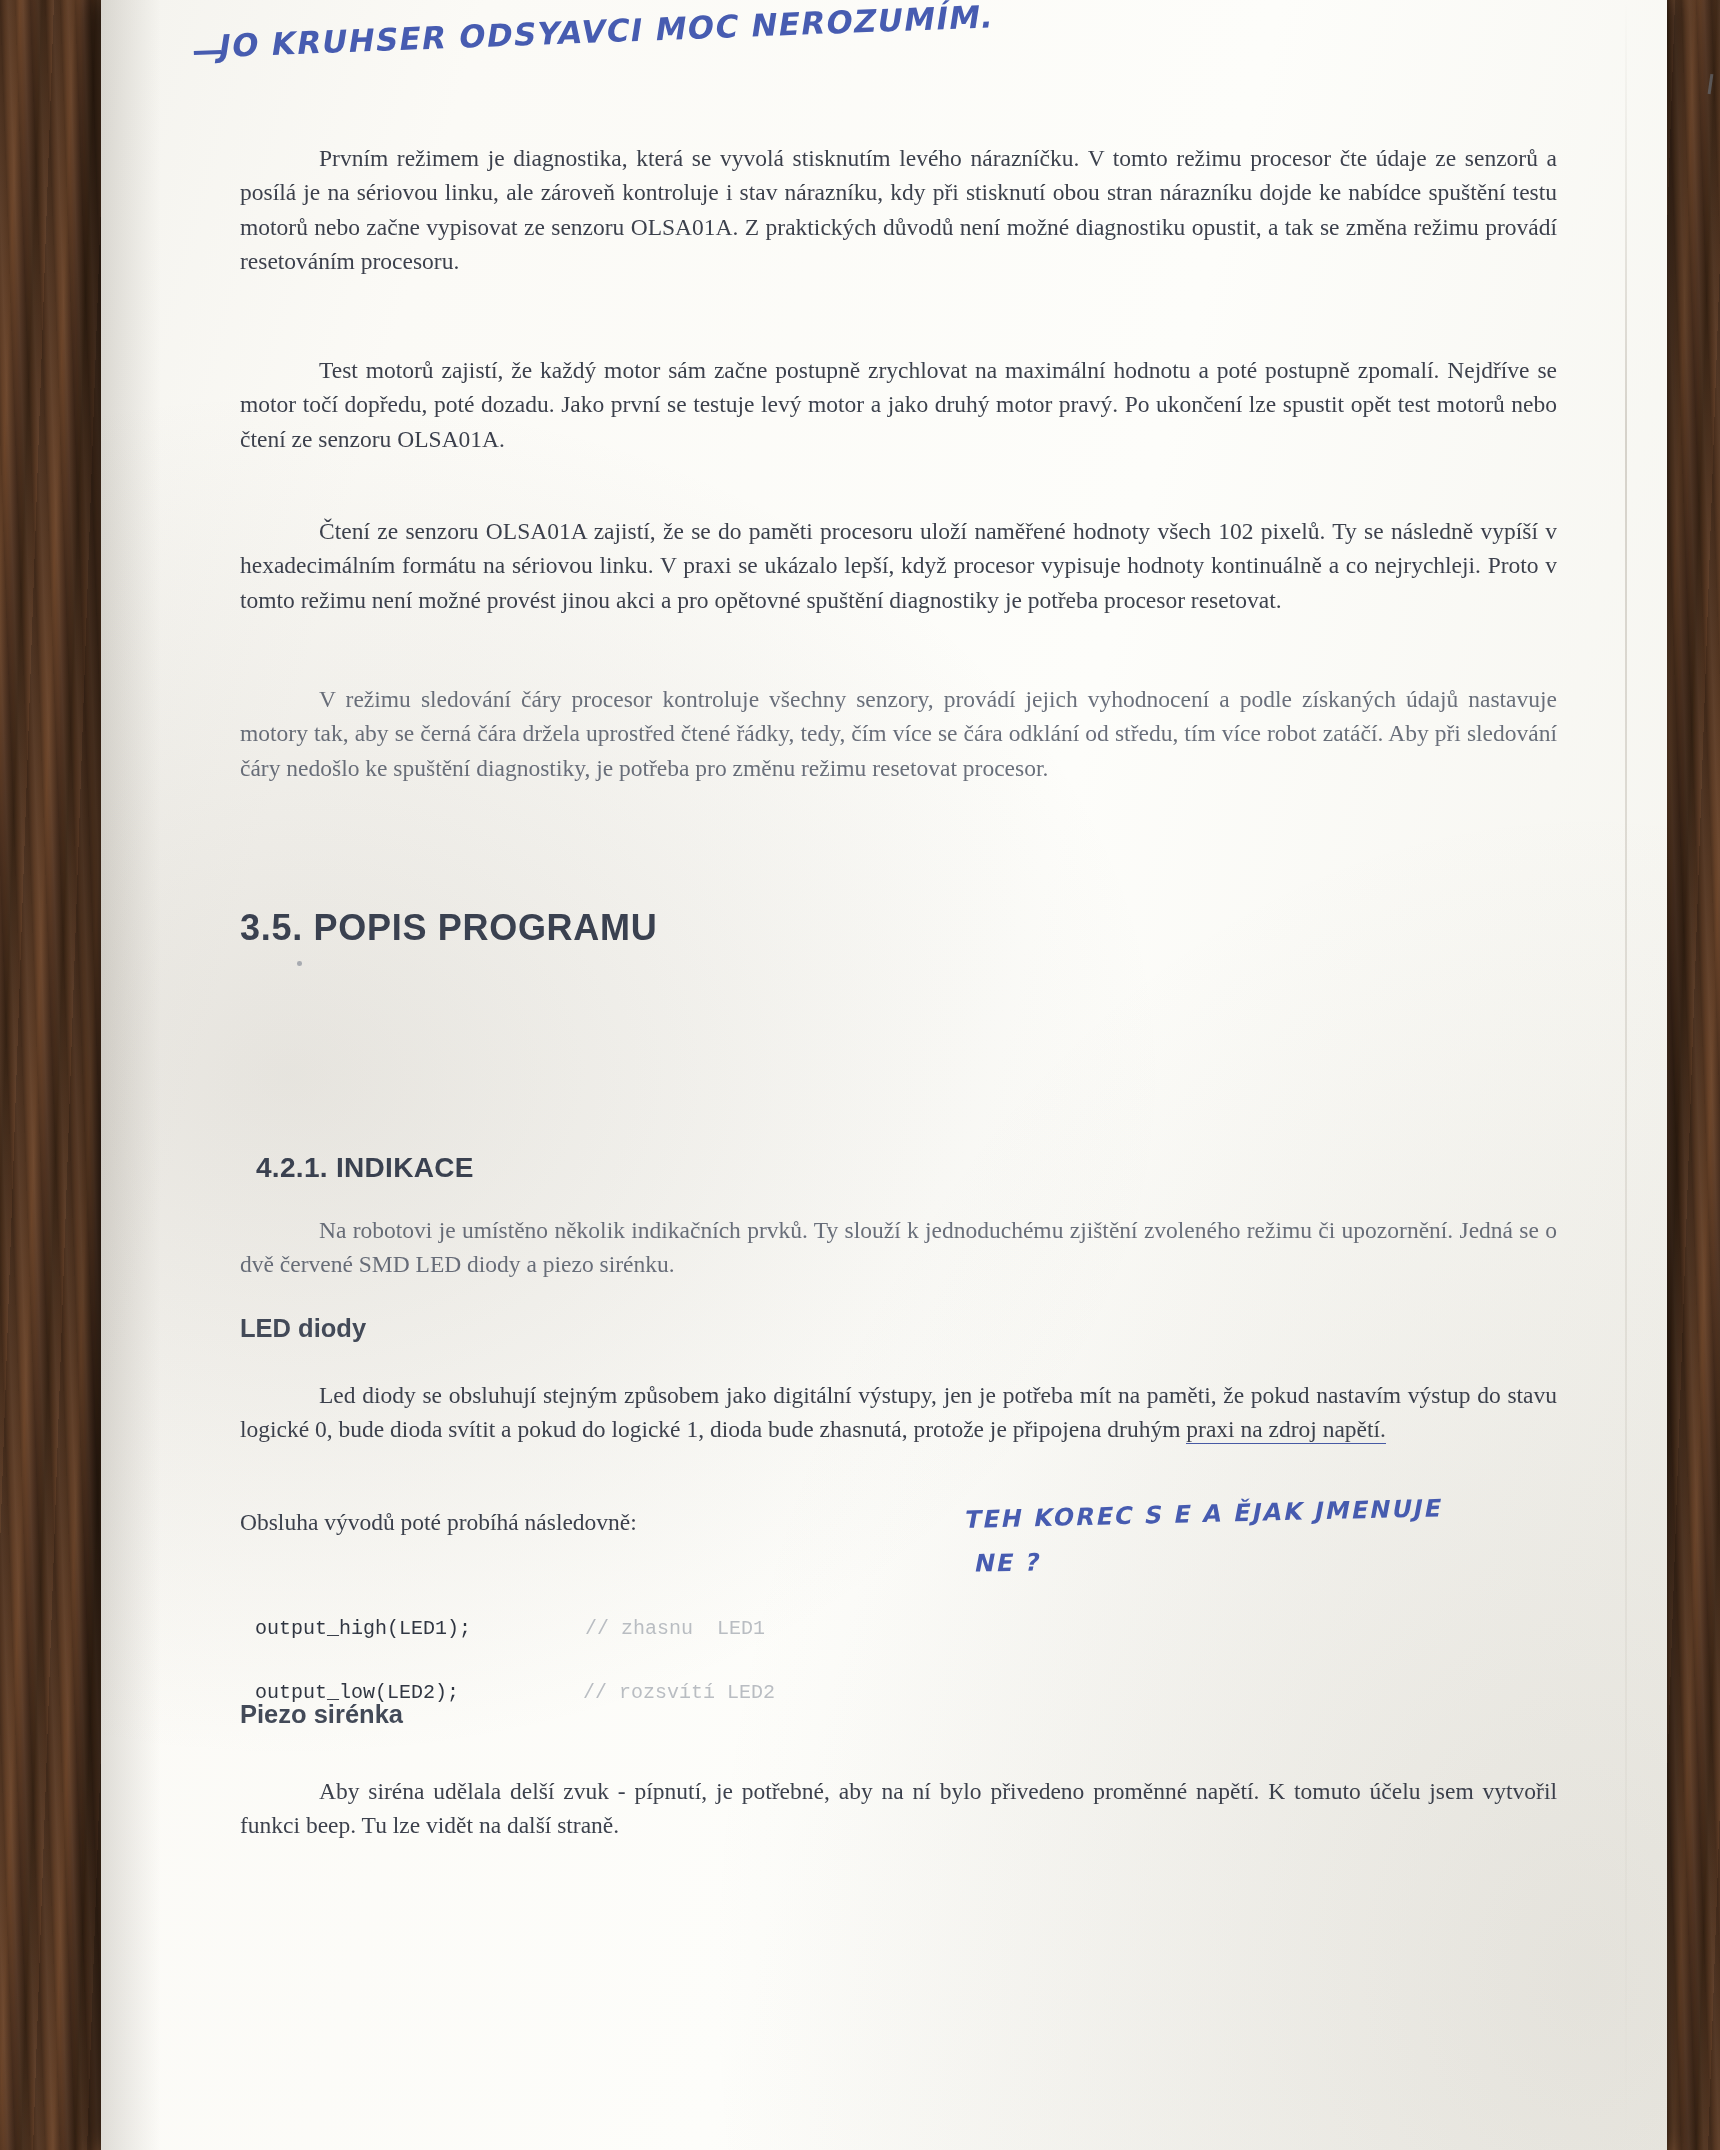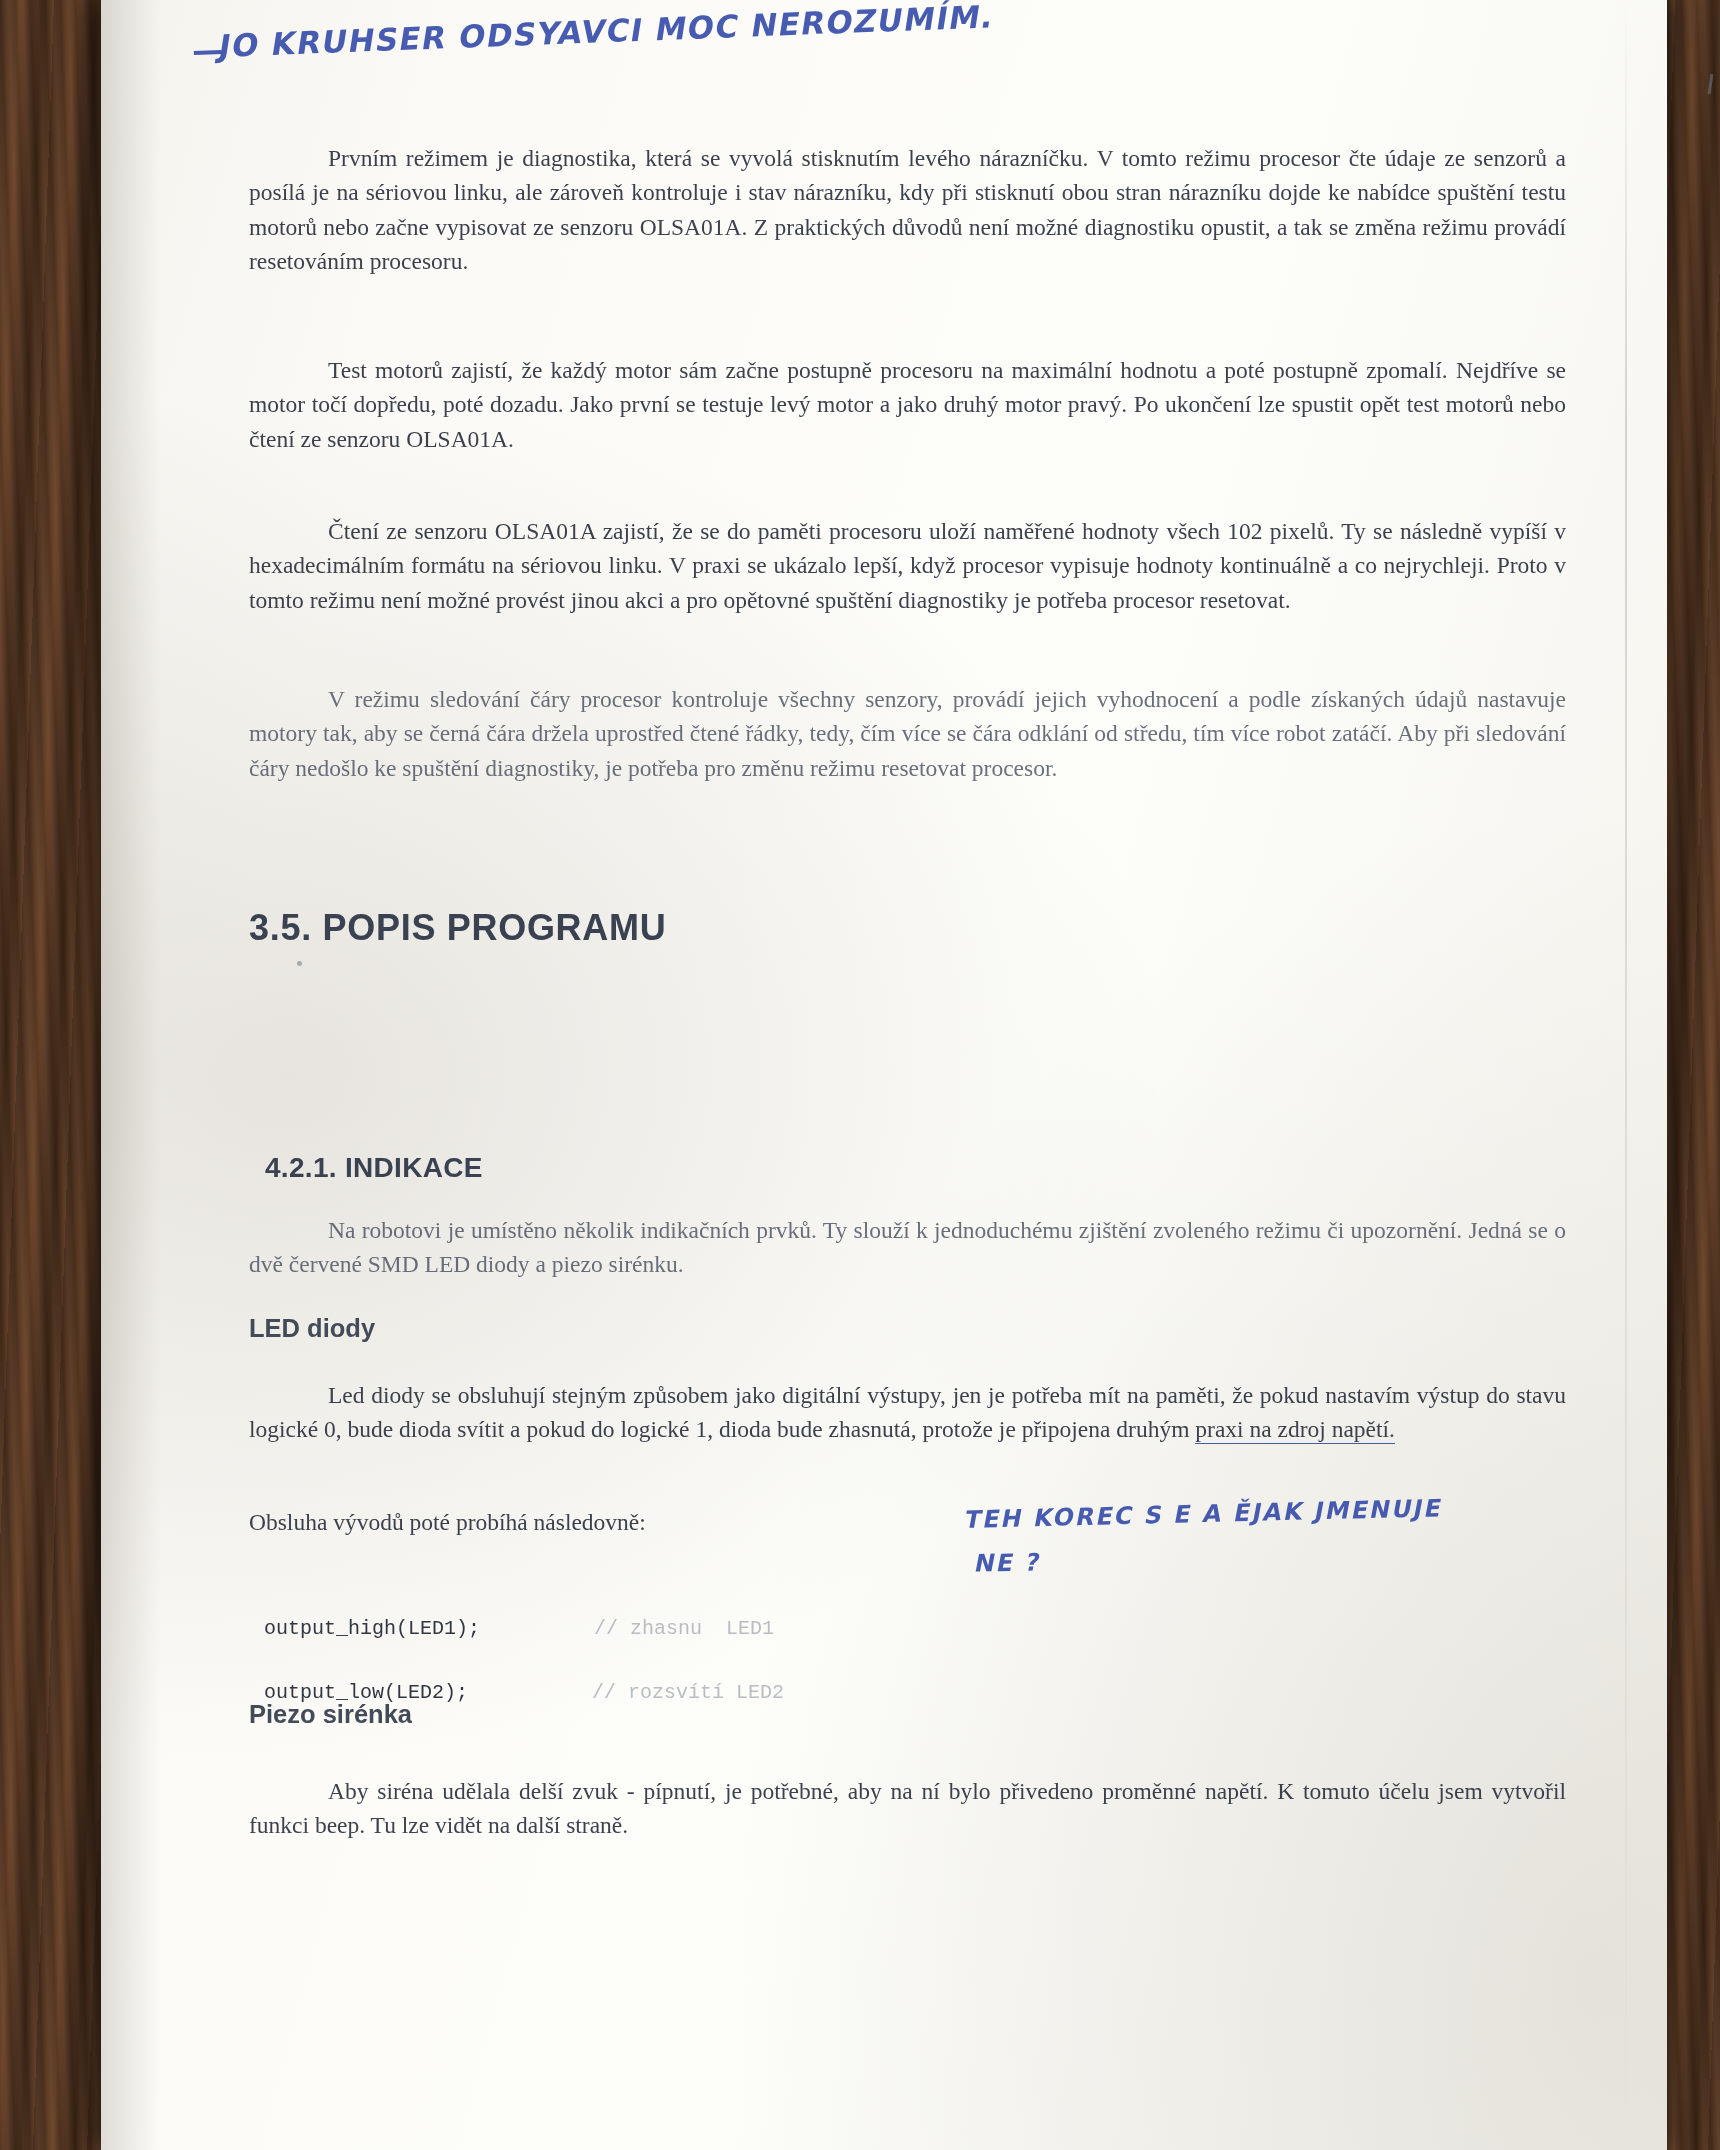--- a/index.html
+++ b/index.html
@@ -60,21 +60,21 @@
     content: "";
     position: absolute;
     top: 0; right: 40px;
     width: 2px; height: 2151px;
     background: linear-gradient(180deg, rgba(150,140,125,0.0) 0%, rgba(150,140,125,0.35) 20%, rgba(150,140,125,0.12) 70%, rgba(150,140,125,0) 100%);
     pointer-events: none;
   }
 
   .page-inner {
     position: absolute;
-    left: 148px;
+    left: 139px;
     top: 0;
     width: 1344px;
     height: 1571px;
   }
 
   
   p.body {
     margin: 0 0 4px 0;
     font-size: 23.5px;
     line-height: 1.46;
@@ -201,21 +201,21 @@
   <div class="hand note1">TEH KOREC S E  A ĚJAK JMENUJE</div>
   <div class="hand note2">NE ?</div>
 
   <div class="page-inner">
 
     <div class="blk" style="top:141px;">
       <p class="body">Prvním režimem je diagnostika, která se vyvolá stisknutím levého nárazníčku. V tomto režimu procesor čte údaje ze senzorů a posílá je na sériovou linku, ale zároveň kontroluje i stav nárazníku, kdy při stisknutí obou stran nárazníku dojde ke nabídce spuštění testu motorů nebo začne vypisovat ze senzoru OLSA01A. Z praktických důvodů není možné diagnostiku opustit, a tak se změna režimu provádí resetováním procesoru.</p>
     </div>
 
     <div class="blk" style="top:353px;">
-      <p class="body">Test motorů zajistí, že každý motor sám začne postupně procesoru na maximální hodnotu a poté postupně zpomalí. Nejdříve se motor točí dopředu, poté dozadu. Jako první se testuje levý motor a jako druhý motor pravý. Po ukončení lze spustit opět test motorů nebo čtení ze senzoru OLSA01A.</p>
+      <p class="body">Test motorů zajistí, že každý motor sám začne postupně zrychlovat na maximální hodnotu a poté postupně zpomalí. Nejdříve se motor točí dopředu, poté dozadu. Jako první se testuje levý motor a jako druhý motor pravý. Po ukončení lze spustit opět test motorů nebo čtení ze senzoru OLSA01A.</p>
     </div>
 
     <div class="blk" style="top:514px;">
       <p class="body">Čtení ze senzoru OLSA01A zajistí, že se do paměti procesoru uloží  naměřené hodnoty všech 102 pixelů. Ty se následně vypíší v hexadecimálním formátu na sériovou linku. V praxi se ukázalo lepší, když procesor vypisuje hodnoty kontinuálně a co nejrychleji. Proto v tomto režimu není možné provést jinou akci a pro opětovné spuštění diagnostiky je potřeba procesor resetovat.</p>
     </div>
 
     <div class="blk" style="top:682px;">
       <p class="body faded">V režimu sledování čáry procesor kontroluje všechny senzory, provádí jejich vyhodnocení a podle získaných údajů nastavuje motory tak, aby se černá čára držela uprostřed čtené řádky, tedy, čím více se čára odklání od středu, tím více robot zatáčí. Aby při sledování čáry nedošlo ke spuštění diagnostiky, je potřeba pro změnu režimu resetovat procesor.</p>
     </div>
 

